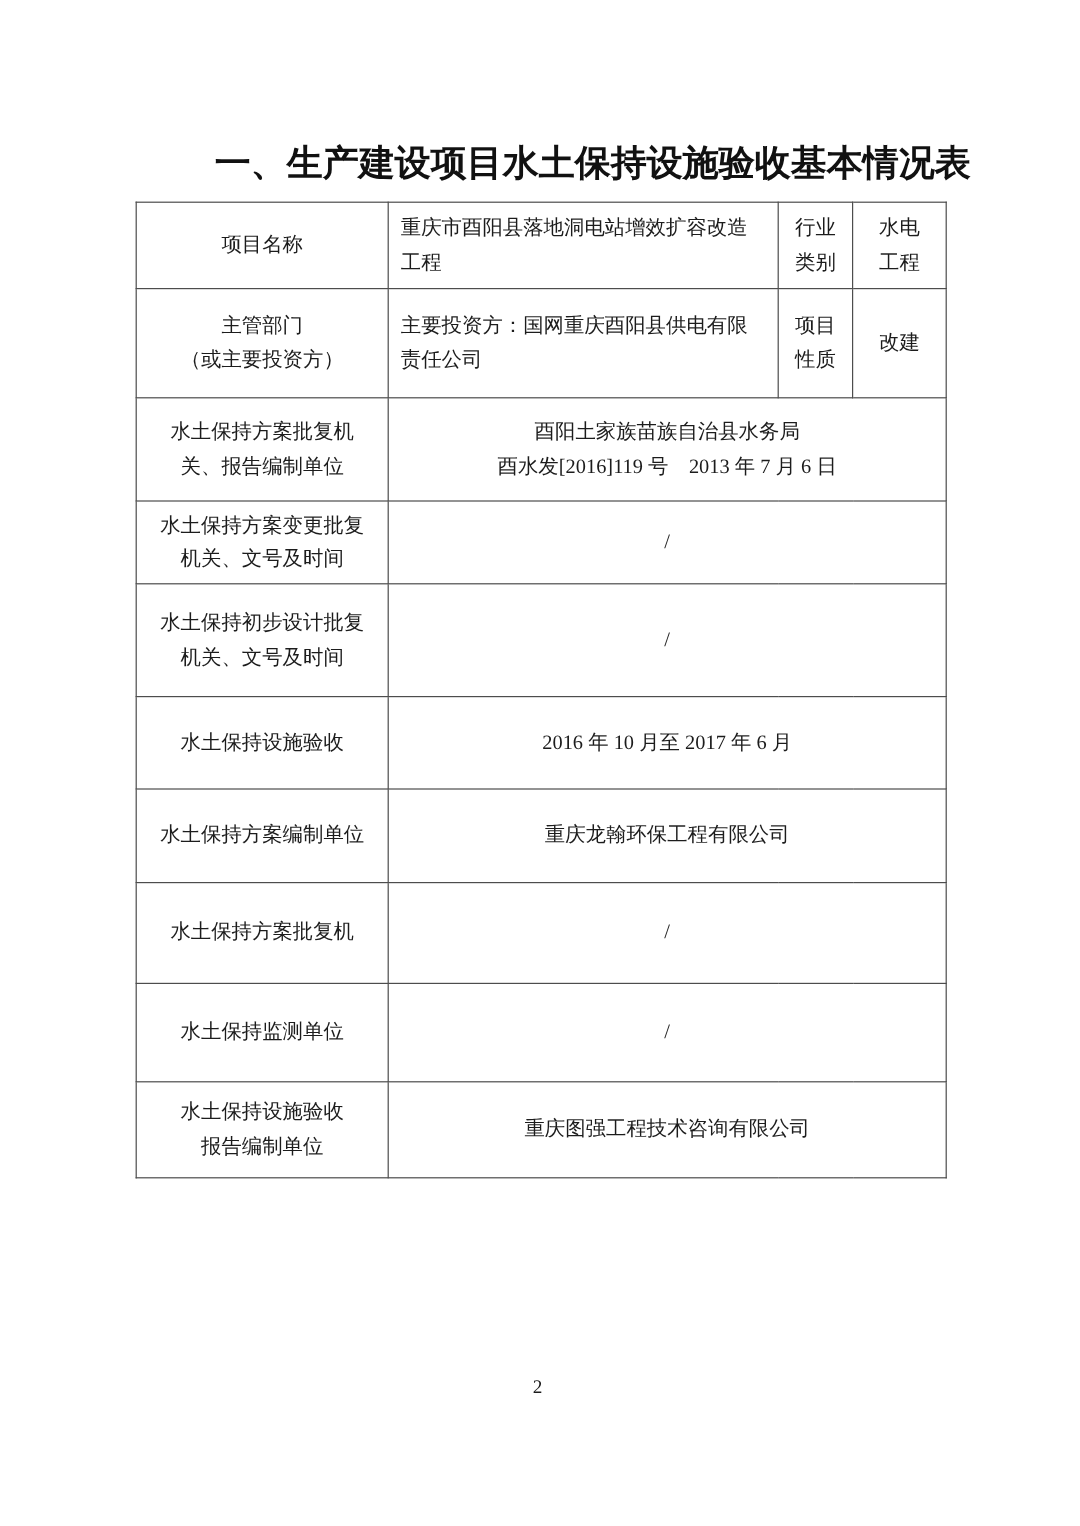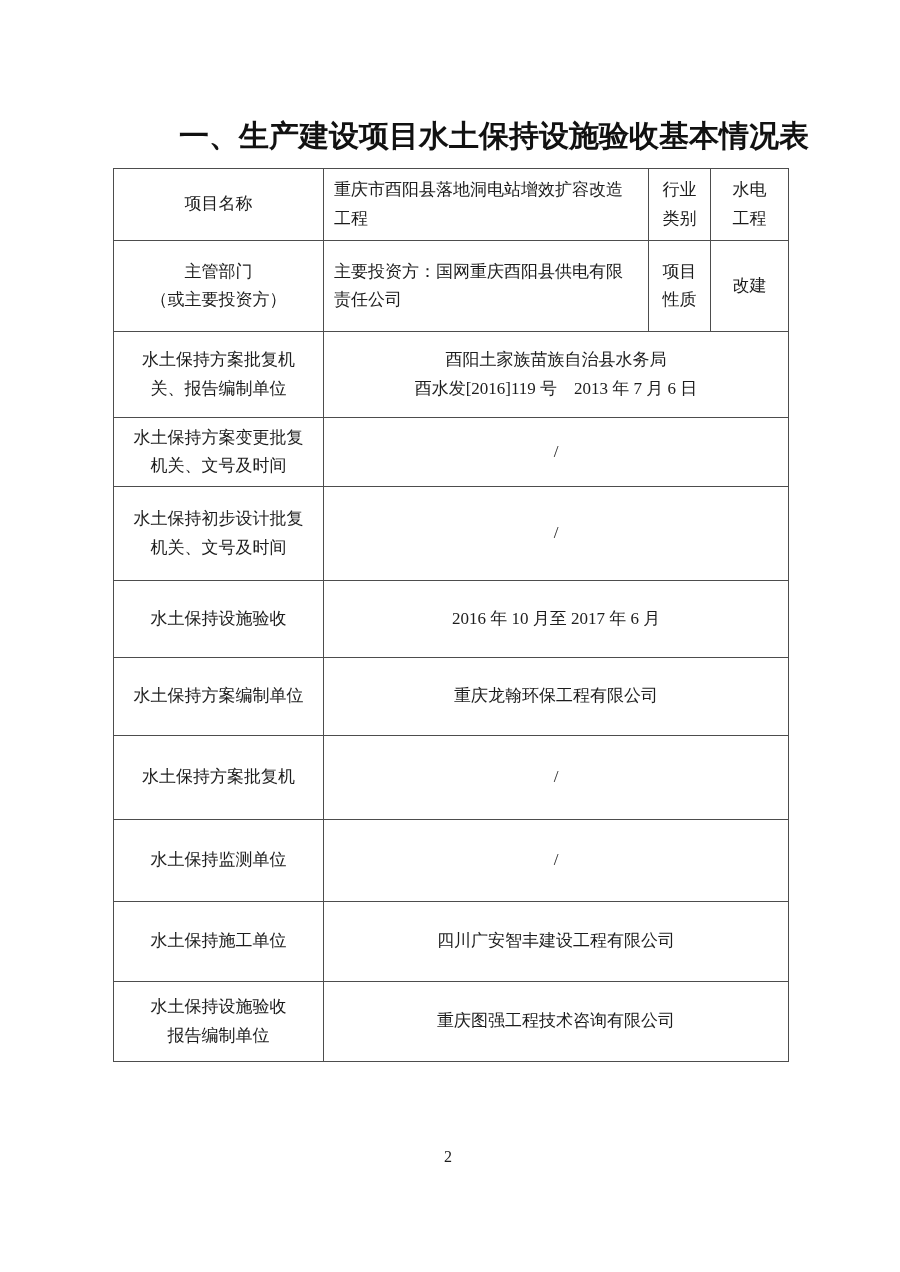--- a/index.html
+++ b/index.html
@@ -108,24 +108,20 @@
     </tr>
     <tr style="height:84px">
       <td>水土保持方案批复机</td>
       <td colspan="3">/</td>
     </tr>
     <tr style="height:82px">
       <td>水土保持监测单位</td>
       <td colspan="3">/</td>
     </tr>
     <tr style="height:80px">
-      <td>水土保持施工单位</td>
-      <td colspan="3">四川广安智丰建设工程有限公司</td>
-    </tr>
-    <tr style="height:80px">
       <td>水土保持设施验收
 报告编制单位</td>
       <td colspan="3">重庆图强工程技术咨询有限公司</td>
     </tr>
   </tbody>
 </table>
 
 <div class="page-number">2</div>
 
 </body></html>

